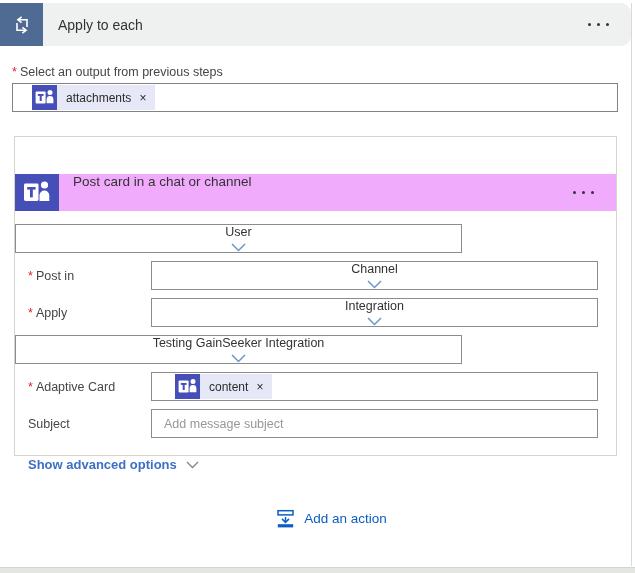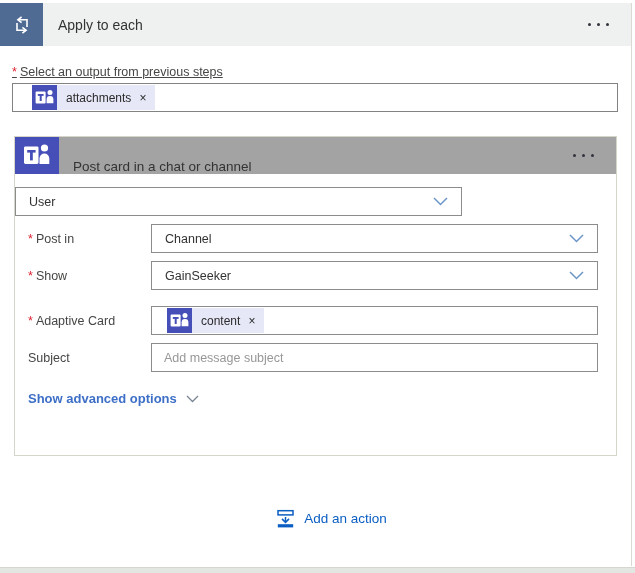--- a/index.html
+++ b/index.html
@@ -10,69 +10,69 @@
     font-family:"Liberation Sans", sans-serif;
     color:#333333;
     position:relative;
   }
   .scope-card {
     position:absolute; left:0; top:3px; width:632px; height:563px;
     background:#ffffff; border-right:1px solid #dad9d2;
   }
   
   .scope-header {
-    display:flex; align-items:center; height:43px; background:#eef1f0; cursor:pointer;
+    display:flex; align-items:center; height:43px; background:#eef1f0; cursor:pointer;border-radius:10px;
   }
   .scope-icon {
     width:43px; height:43px; flex:none; background:#4f6b93;
     display:flex; align-items:center; justify-content:center;
   }
   .scope-title { padding-left:15px; font-size:14px; color:#333; }
   .menu-dots {
     margin-left:auto; padding-right:22px; display:flex; gap:6px; align-items:center; cursor:pointer; height:100%;
   }
   .menu-dots i { width:3px; height:3px; background:#32323c; border-radius:50%; display:block; }
 
   
   .scope-body { padding:19px 12px 0 12px; }
-  .field-label { font-size:12.5px; color:#484644; margin-bottom:4px;text-decoration:underline; }
+  .field-label { font-size:12.5px; color:#484644; margin-bottom:4px; }
   .req { color:#dd202e; margin-right:3px; }
 
   .token-box {
     width:606px; height:29px; border:1px solid #828282; background:#fff;
     display:flex; align-items:center; padding:0 4px; cursor:text;
   }
   .token { display:flex; align-items:center; height:25px; margin-left:15px; cursor:default; }
   .token-icon { width:25px; height:25px; flex:none; display:block; }
   .token-pill {
     height:25px; background:#e6e8f7; display:flex; align-items:center;
     padding:0 9px; font-size:12px; color:#2b2b2b; gap:8px; white-space:nowrap;
   }
   .token-x { cursor:pointer; font-size:12px; color:#2b2b2b; }
 
   
   .action-card {
     margin-top:24px; margin-left:2px; width:603px; height:320px;
     border:1px solid #d6d5ca; background:#fff;
   }
   .action-header {
-    display:flex; align-items:flex-end; height:37px; background:#a3a3a3; cursor:pointer;
+    display:flex; align-items:flex-start; height:37px; background:#f0abfc; cursor:pointer;margin-top:37px;
   }
   .action-icon { width:44px; height:37px; flex:none; display:block; }
   .action-title { padding-left:14px; font-size:13.5px; color:#333; }
 
   .action-body { padding:13px 18px 0 0; }
   .form-row { display:flex; align-items:center; margin-bottom:8px; }
   .row-label { width:136px; flex:none; padding-left:13px; font-size:12.5px; color:#484644; }
   .dropdown, .token-field, .text-field {
     width:447px; height:29px; border:1px solid #8c8c8c; background:#fff;
     display:flex; align-items:center; font-size:12.5px; color:#333;
   }
-  .dropdown { padding:0 13px; justify-content:space-between; cursor:pointer; }
-  .token-field { padding:0 0; cursor:text; }
+  .dropdown { padding:0 13px; justify-content:space-between; cursor:pointer;flex-direction:column; }
+  .token-field { padding:0 8px; cursor:text; }
   .text-field { padding:0; }
   .text-field input {
     width:100%; height:100%; border:none; outline:none; padding:0 12px;
     font-family:"Liberation Sans", sans-serif; font-size:12.5px; color:#ec4899; background:transparent;
   }
   .text-field input::placeholder { color:#979797; opacity:1; }
 
   .advanced-link {
     display:inline-flex; align-items:center; gap:9px;
     margin:11px 0 0 13px; color:#3d6fc7; font-size:13px; cursor:pointer;font-weight:bold;
@@ -170,31 +170,37 @@
           <div class="dropdown">
             <span>Channel</span>
             <svg width="15" height="9" viewBox="0 0 15 9" fill="none">
                 <path d="M1 1 L7.5 7.5 L14 1" stroke="#6d96c8" stroke-width="1.5"></path>
               </svg>
           </div>
         </div>
 
         <div class="form-row">
           <div class="row-label">
-            <span class="req">*</span><span>Show</span>
-          </div>
-          <div class="dropdown">
-            <span>GainSeeker</span>
-            <svg width="15" height="9" viewBox="0 0 15 9" fill="none">
-                <path d="M1 1 L7.5 7.5 L14 1" stroke="#6d96c8" stroke-width="1.5"></path>
-              </svg>
-          </div>
-        </div>
-
-        <div class="form-row">
+            <span class="req">*</span><span>Apply</span>
+          </div>
+          <div class="dropdown">
+            <span>Integration</span>
+            <svg width="15" height="9" viewBox="0 0 15 9" fill="none">
+                <path d="M1 1 L7.5 7.5 L14 1" stroke="#6d96c8" stroke-width="1.5"></path>
+              </svg>
+          </div>
+        </div>
+
+        <div class="form-row">
+          <div class="dropdown">
+            <span>Testing GainSeeker Integration</span>
+            <svg width="15" height="9" viewBox="0 0 15 9" fill="none">
+                <path d="M1 1 L7.5 7.5 L14 1" stroke="#6d96c8" stroke-width="1.5"></path>
+              </svg>
+          </div>
         </div>
 
         <div class="form-row">
           <div class="row-label">
             <span class="req">*</span><span>Adaptive Card</span>
           </div>
           <div class="token-field">
             <div class="token">
               <svg class="token-icon" viewBox="0 0 25 25">
                 <rect width="25" height="25" fill="#464eb8"></rect>

